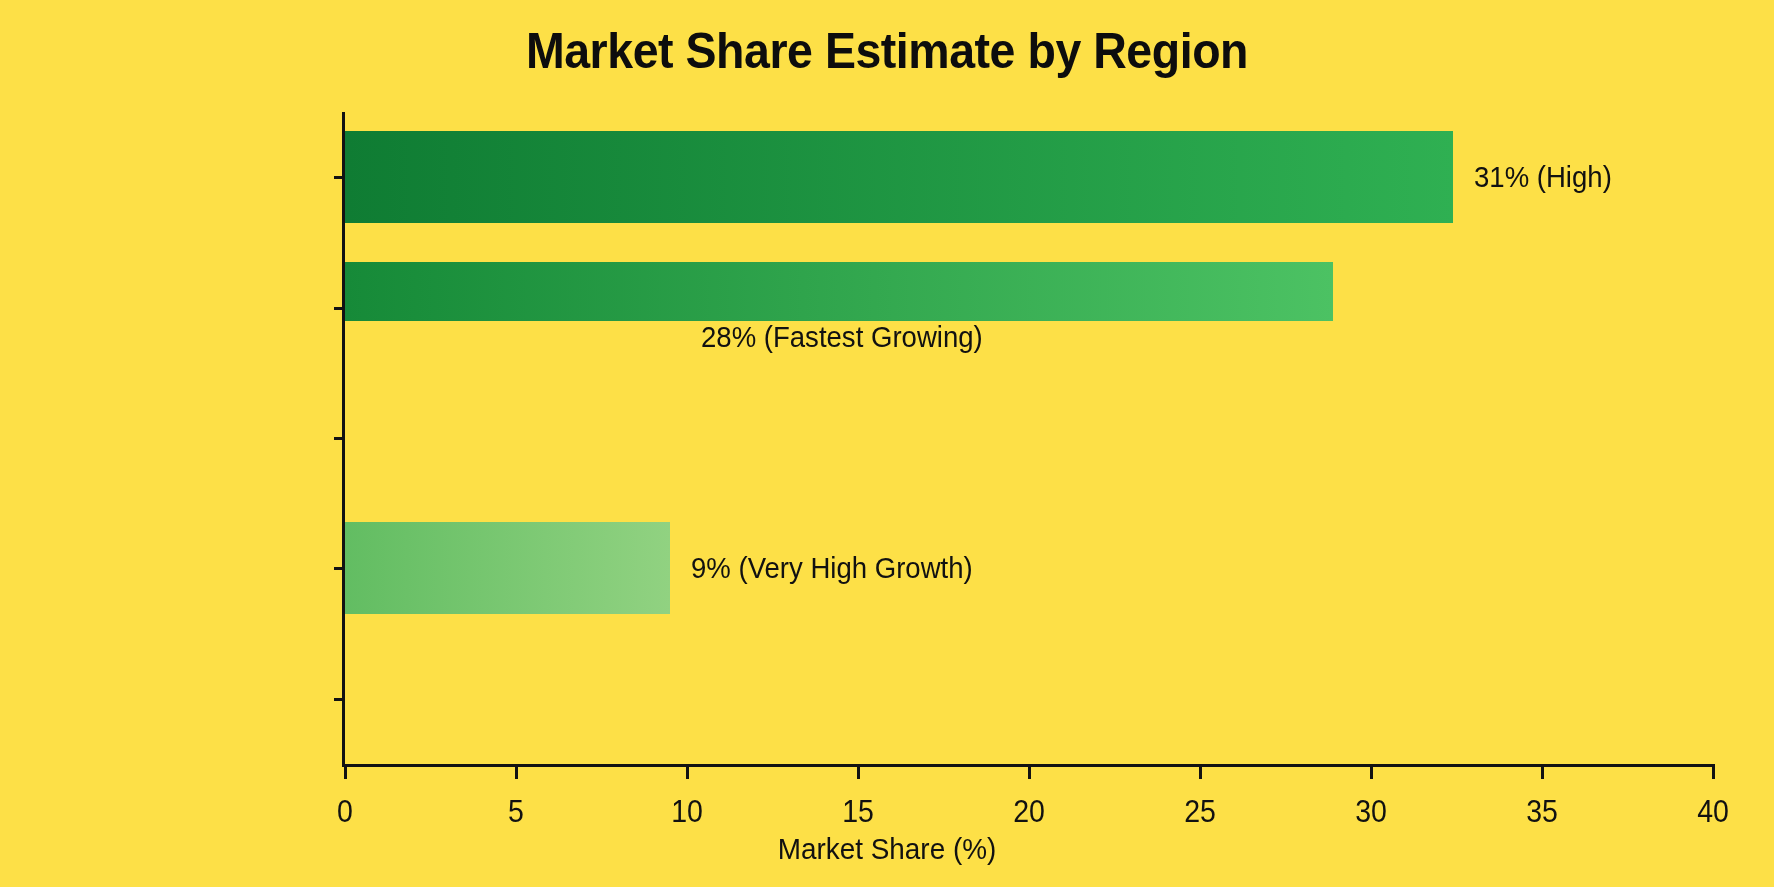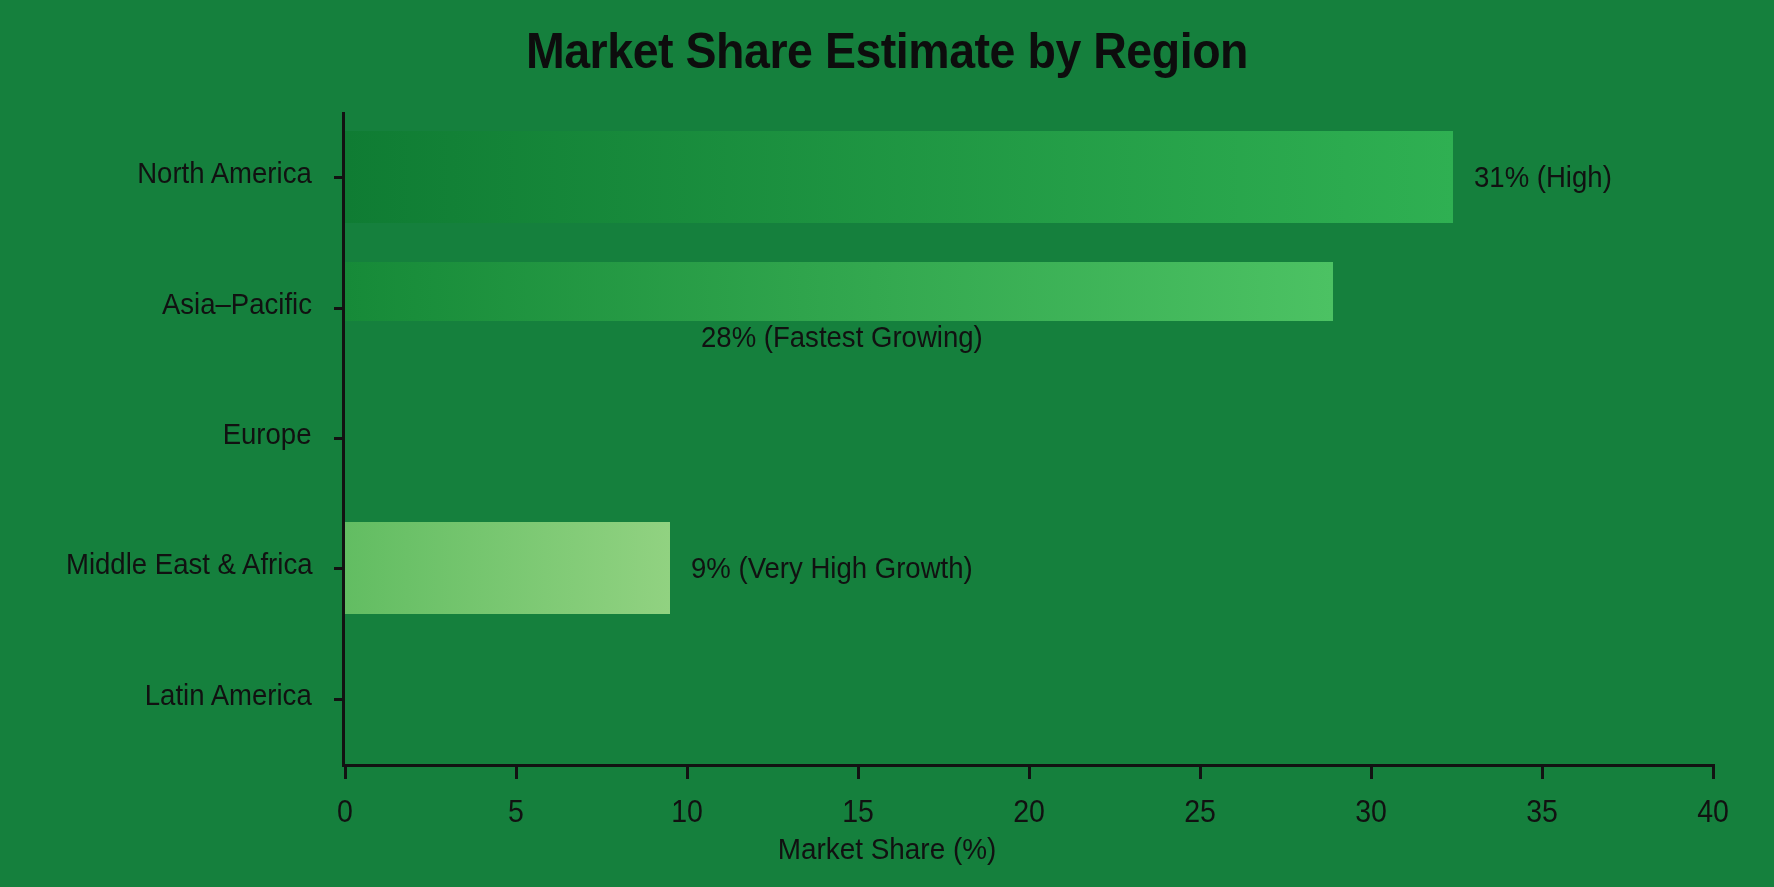--- a/index.html
+++ b/index.html
@@ -12,21 +12,21 @@
     height: 887px;
     overflow: hidden;
     font-family: "Liberation Sans", sans-serif;
     -webkit-font-smoothing: antialiased;
   }
 
   #chart-root {
     position: relative;
     width: 1774px;
     height: 887px;
-    background: #15803d;
+    background: #fde047;
   }
 
   
   .chart-title {
     position: absolute;
     top: 22px;
     left: 0;
     width: 1774px;
     text-align: center;
     font-size: 50px;
@@ -154,27 +154,20 @@
     right: 18px;
   }
 </style>
 </head>
 <body>
 
 <div id="chart-root">
 
   <div class="chart-title">Market Share Estimate by Region</div>
 
-  <div class="y-label-wrap">
-      <div class="cat-label" style="top: 45.2px;">North America</div>
-      <div class="cat-label" style="top: 175.6px;">Asia–Pacific</div>
-      <div class="cat-label" style="top: 306px;">Europe</div>
-      <div class="cat-label" style="top: 436.4px;">Middle East &amp; Africa</div>
-      <div class="cat-label" style="top: 566.8px;">Latin America</div>
-    </div>
 
   <div class="plot">
     <div class="axis-y-line"></div>
     <div class="axis-x-line"></div>
   <div class="bar-row" style="top: 19.2px;">
         <div class="bar" style="width: 1108.08px; background: linear-gradient(90deg, rgb(15, 124, 51) 0%, rgb(47, 176, 82) 100%);"></div>
         <span class="bar-value-label">31% (High)</span>
       </div>
       <div class="cat-tick" style="top: 64.2px;"></div>
       <div class="bar-row" style="top: 149.6px; flex-direction: column;">

